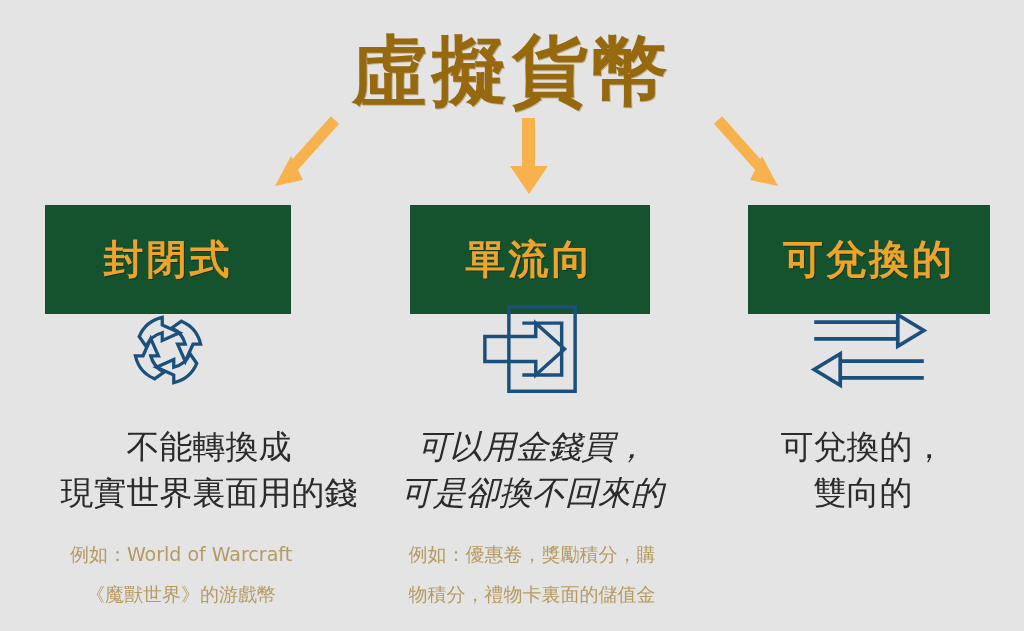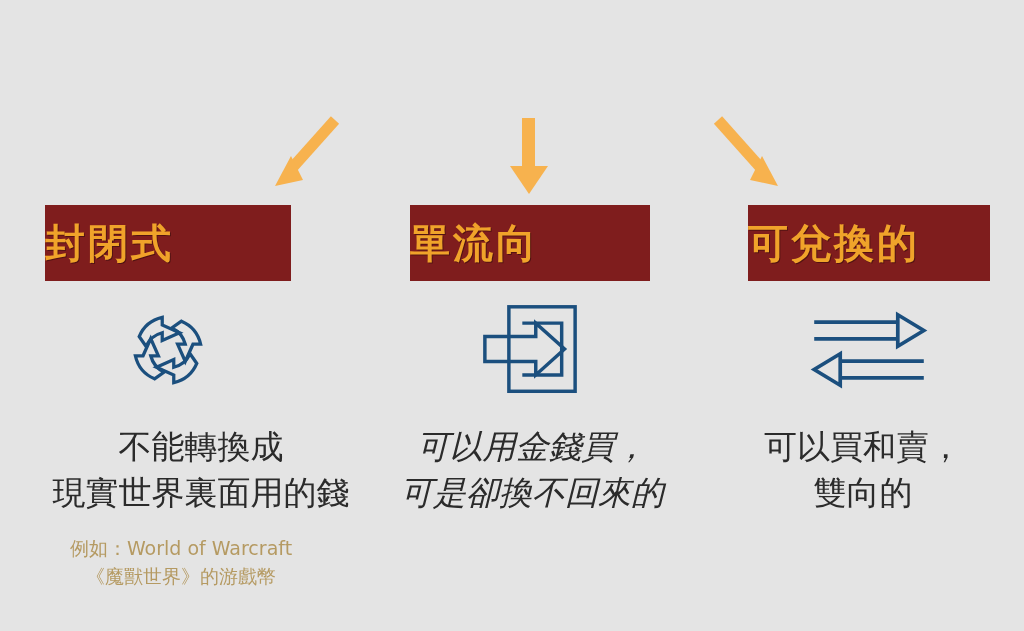--- a/index.html
+++ b/index.html
@@ -38,25 +38,25 @@
 
   
   .arrow {
     position: absolute;
   }
 
   
   .box {
     position: absolute;
     top: 205px;
-    height: 76px;
-    background: #7f1d1d;
+    height: 109px;
+    background: #14532d;
     display: flex;
     align-items: center;
-    justify-content: flex-start;
+    justify-content: center;
   }
   .box-label {
     font-size: 40px;
     font-weight: bold;
     color: #f0a32a;
     letter-spacing: 3px;
     font-family: "DejaVu Sans", "Liberation Sans", sans-serif;
     text-shadow: 1px 1px 0 rgba(0,0,0,.35);
   }
   #box-1 { left: 45px;  width: 246px; }
@@ -81,43 +81,44 @@
     position: absolute;
     top: 424px;
     text-align: center;
     font-size: 33px;
     line-height: 46px;
     color: #2b2b2b;
     font-weight: 500;
     font-family: "DejaVu Sans", "Liberation Sans", sans-serif;
     white-space: pre-line;
   }
-  #desc-1 { left: 4px;   width: 362px; padding-left: 16px; }
+  #desc-1 { left: 12px;   width: 362px; padding-left: 16px; }
   #desc-2 { left: 362px; width: 340px; font-style: italic; }
   #desc-3 { left: 702px; width: 322px; }
 
   .col-example {
     position: absolute;
     top: 534px;
     text-align: center;
     font-size: 19px;
-    line-height: 28px;
+    line-height: 40px;
     color: #b59a62;
     font-family: "DejaVu Sans", "Liberation Sans", sans-serif;
     white-space: pre-line;
   }
   #ex-1 { left: 0px;   width: 362px; }
   #ex-2 { left: 362px; width: 340px; }
   #ex-3 { left: 702px; width: 322px; }
 </style>
 </head>
 <body>
 
 <div class="stage">
 
+  <div class="title">虛擬貨幣</div>
 
   <svg class="arrow" style="left:265px; top:112px;" width="80" height="82" viewBox="0 0 80 82">
     <g stroke="#f7b24e" stroke-width="11" stroke-linecap="butt" fill="none">
       <line x1="70" y1="8" x2="28" y2="55"></line>
     </g>
     <polygon points="10,74 38,68 26,44" fill="#f7b24e"></polygon>
   </svg>
 
   <svg class="arrow" style="left:508px; top:118px;" width="42" height="78" viewBox="0 0 42 78">
     <rect x="14" y="0" width="13" height="52" fill="#f7b24e"></rect>
@@ -180,19 +181,21 @@
         <path d="M124 72 L34 72"></path>
         <path d="M34 46 L6 63 L34 80 Z"></path>
       </g>
     </svg>
   </div>
 
   <div class="col-desc" id="desc-1">不能轉換成
 現實世界裏面用的錢</div>
   <div class="col-desc" id="desc-2">可以用金錢買，
 可是卻換不回來的</div>
-  <div class="col-desc" id="desc-3">可以買和賣，
+  <div class="col-desc" id="desc-3">可兌換的，
 雙向的</div>
 
   <div class="col-example" id="ex-1">例如：World of Warcraft
 《魔獸世界》的游戲幣</div>
+  <div class="col-example" id="ex-2">例如：優惠卷，獎勵積分，購
+物積分，禮物卡裏面的儲值金</div>
 
 </div>
 
 </body></html>

